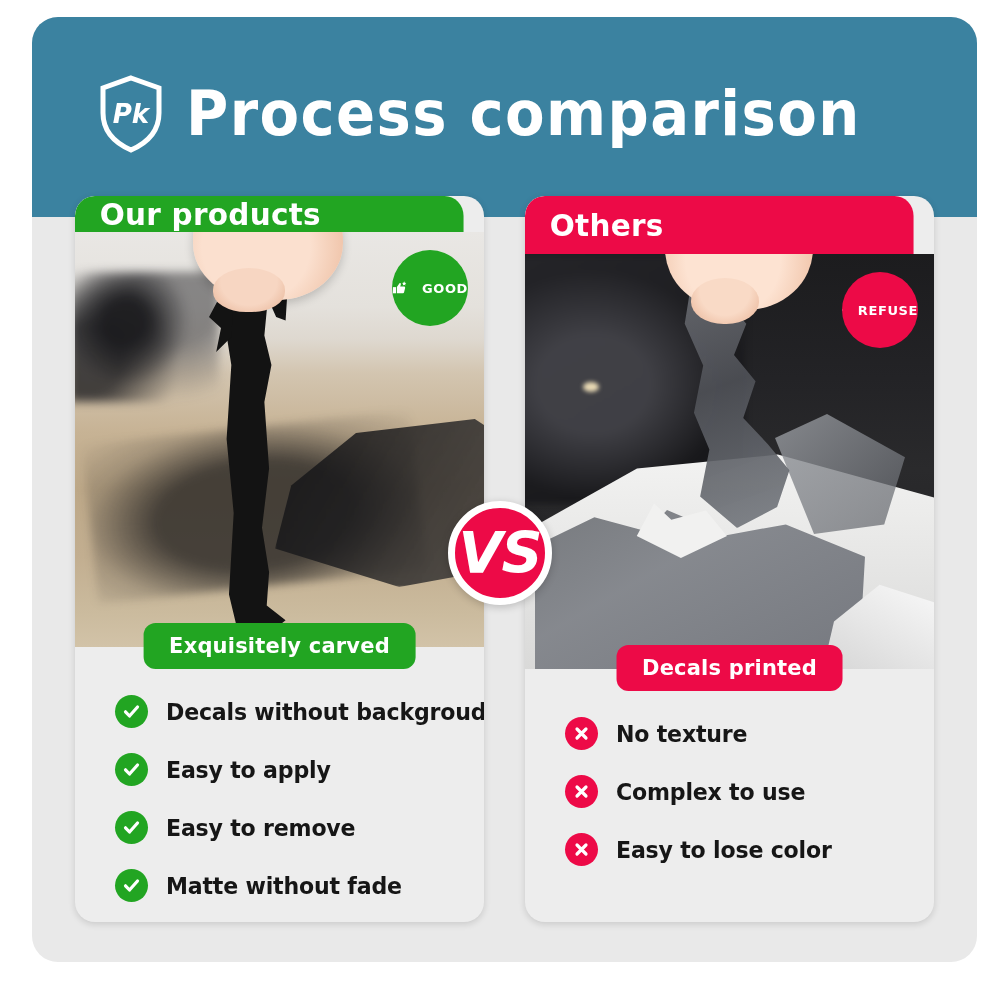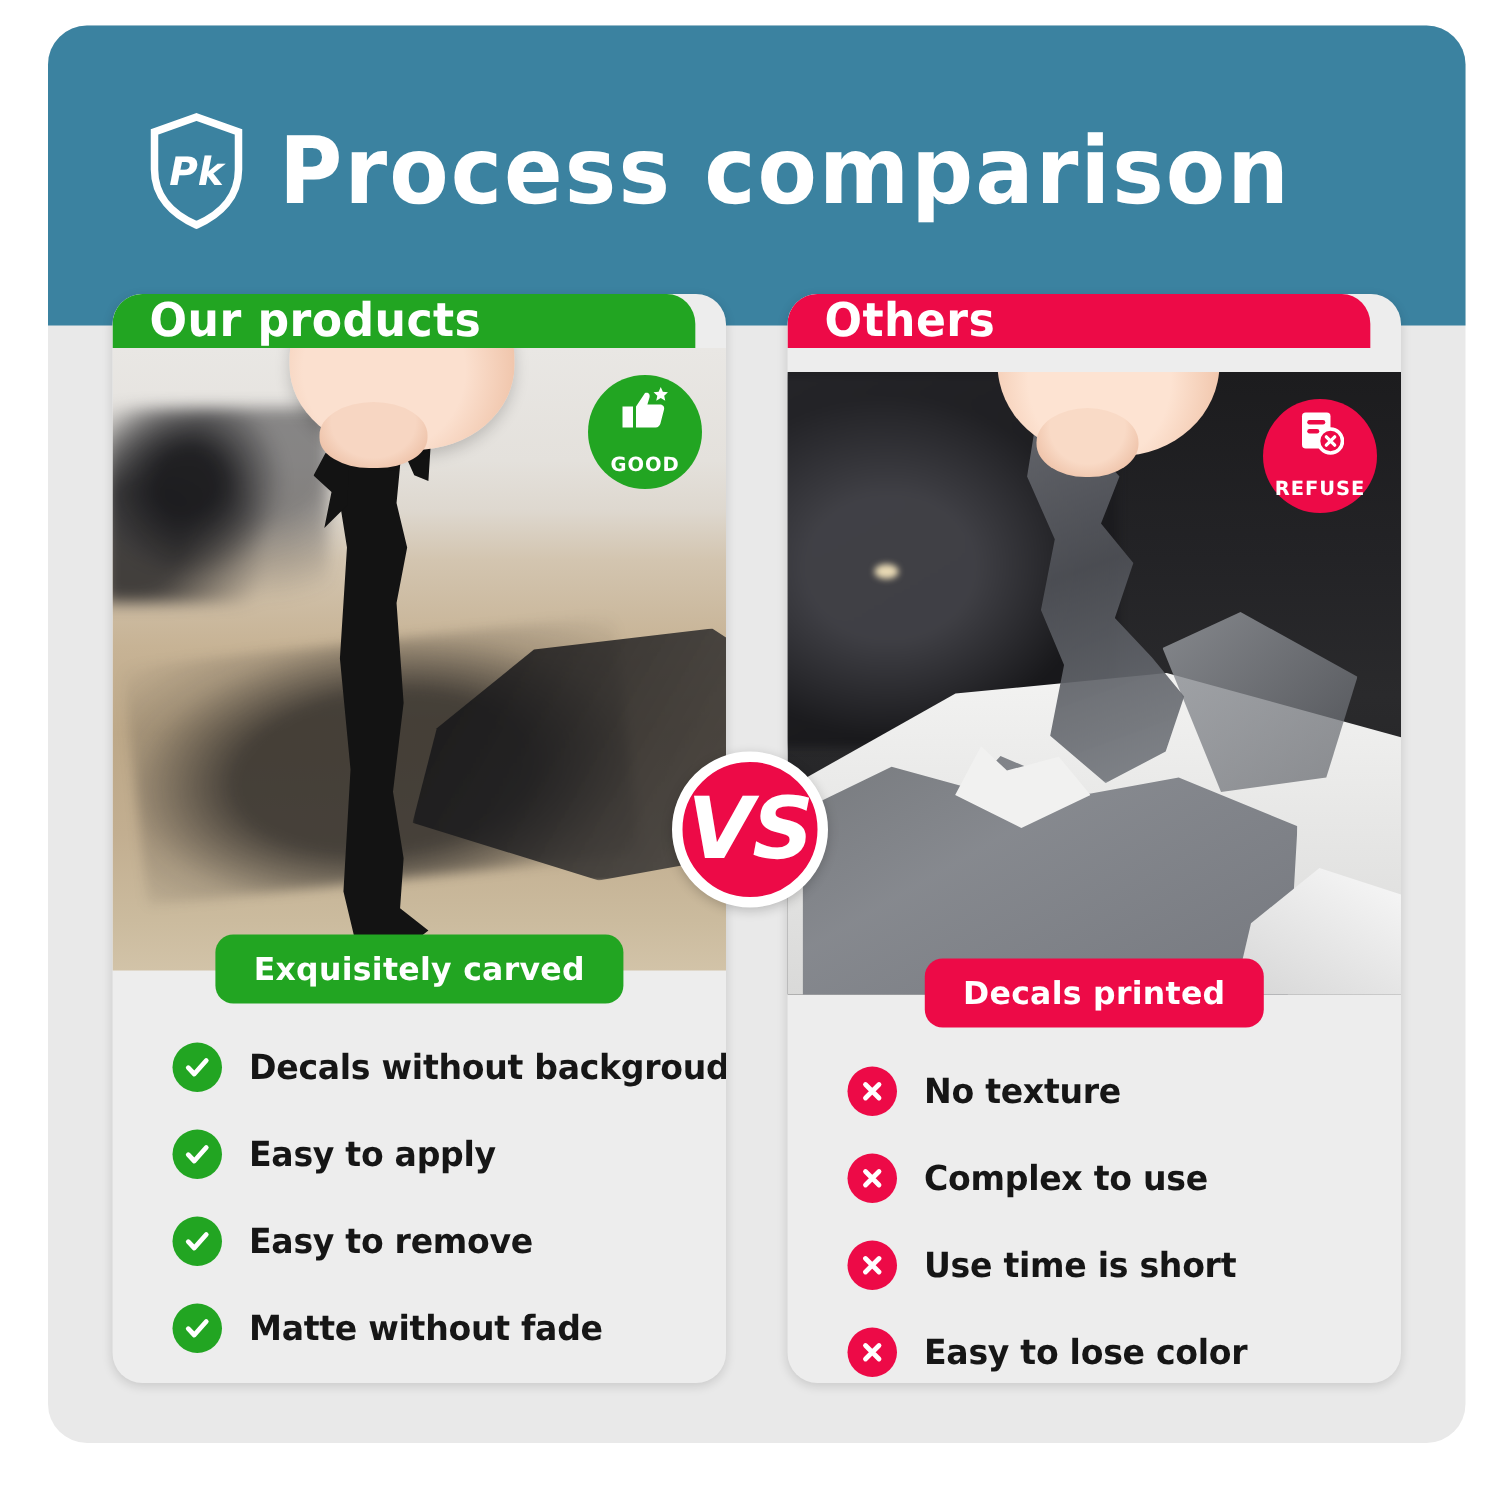--- a/index.html
+++ b/index.html
@@ -187,21 +187,20 @@
     width: 72px; height: 44px;
     background: radial-gradient(ellipse at 50% 30%, #f7d6c2 0 55%, #e6b294 100%);
     border-radius: 50% 50% 46% 46%;
   }
 
   
   .photo-right {
     background:
       linear-gradient(to bottom,
         #1c1c1e 0%, #232326 30%, #2a2a2c 52%, #1e1e20 100%);
-    margin-top: 16px;
   }
   .dark-device {
     position: absolute;
     left: -10px; top: 0;
     width: 230px; height: 250px;
     background:
       radial-gradient(ellipse at 34% 52%, rgba(70,70,76,0.85) 0 26%, rgba(30,30,34,0.2) 62%),
       linear-gradient(150deg, #26262a, #131315);
     filter: blur(3px);
   }
@@ -277,21 +276,20 @@
     border-radius: 50% 50% 48% 48%;
   }
 
   
   .badge {
     position: absolute;
     top: 18px; right: 16px;
     width: 76px; height: 76px;
     border-radius: 50%;
     display: flex;
-    flex-direction: column;
     align-items: center;
     justify-content: center;
     gap: 15px;
     z-index: 5;
   }
   .badge-good { background: #22a522; }
   .badge-bad  { background: #ed0a47; }
   .badge svg { display: block; }
   .badge-text {
     color: #ffffff;
@@ -512,28 +510,20 @@
               </svg>
           </span>
           <span class="feature-text">Complex to use</span>
         </div>
         <div class="feature-row">
           <span class="marker marker-cross">
             <svg width="19" height="19" viewBox="0 0 19 19">
                 <path d="M5 5l9 9M14 5l-9 9" stroke="#ffffff" stroke-width="3.2" stroke-linecap="round"></path>
               </svg>
           </span>
-          <span class="feature-text">Use time is short</span>
-        </div>
-        <div class="feature-row">
-          <span class="marker marker-cross">
-            <svg width="19" height="19" viewBox="0 0 19 19">
-                <path d="M5 5l9 9M14 5l-9 9" stroke="#ffffff" stroke-width="3.2" stroke-linecap="round"></path>
-              </svg>
-          </span>
           <span class="feature-text">Easy to lose color</span>
         </div>
       </div>
     </div>
 
   </div>
 
   <div class="vs-badge">
     <span class="vs-text">VS</span>
   </div>

